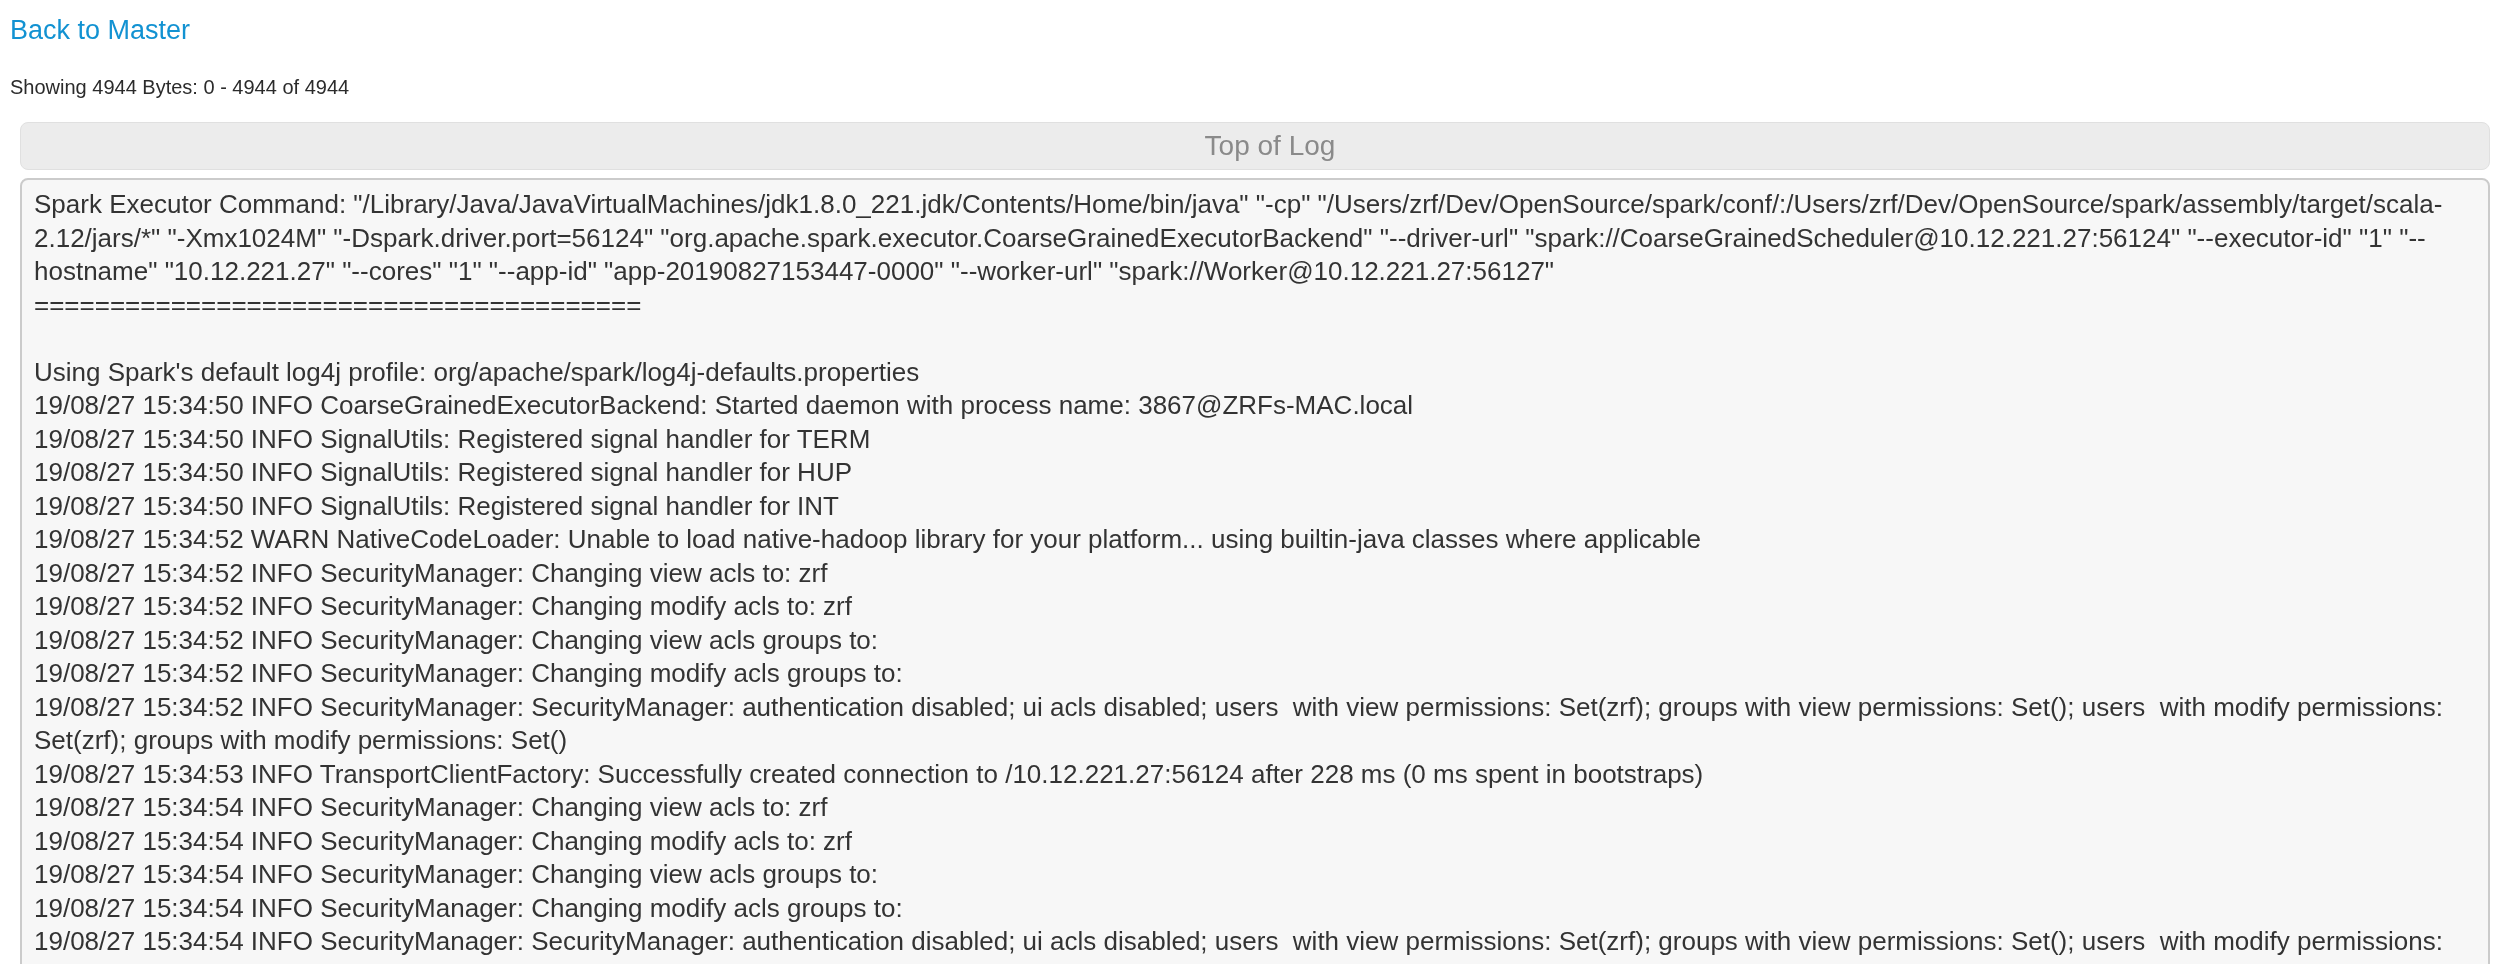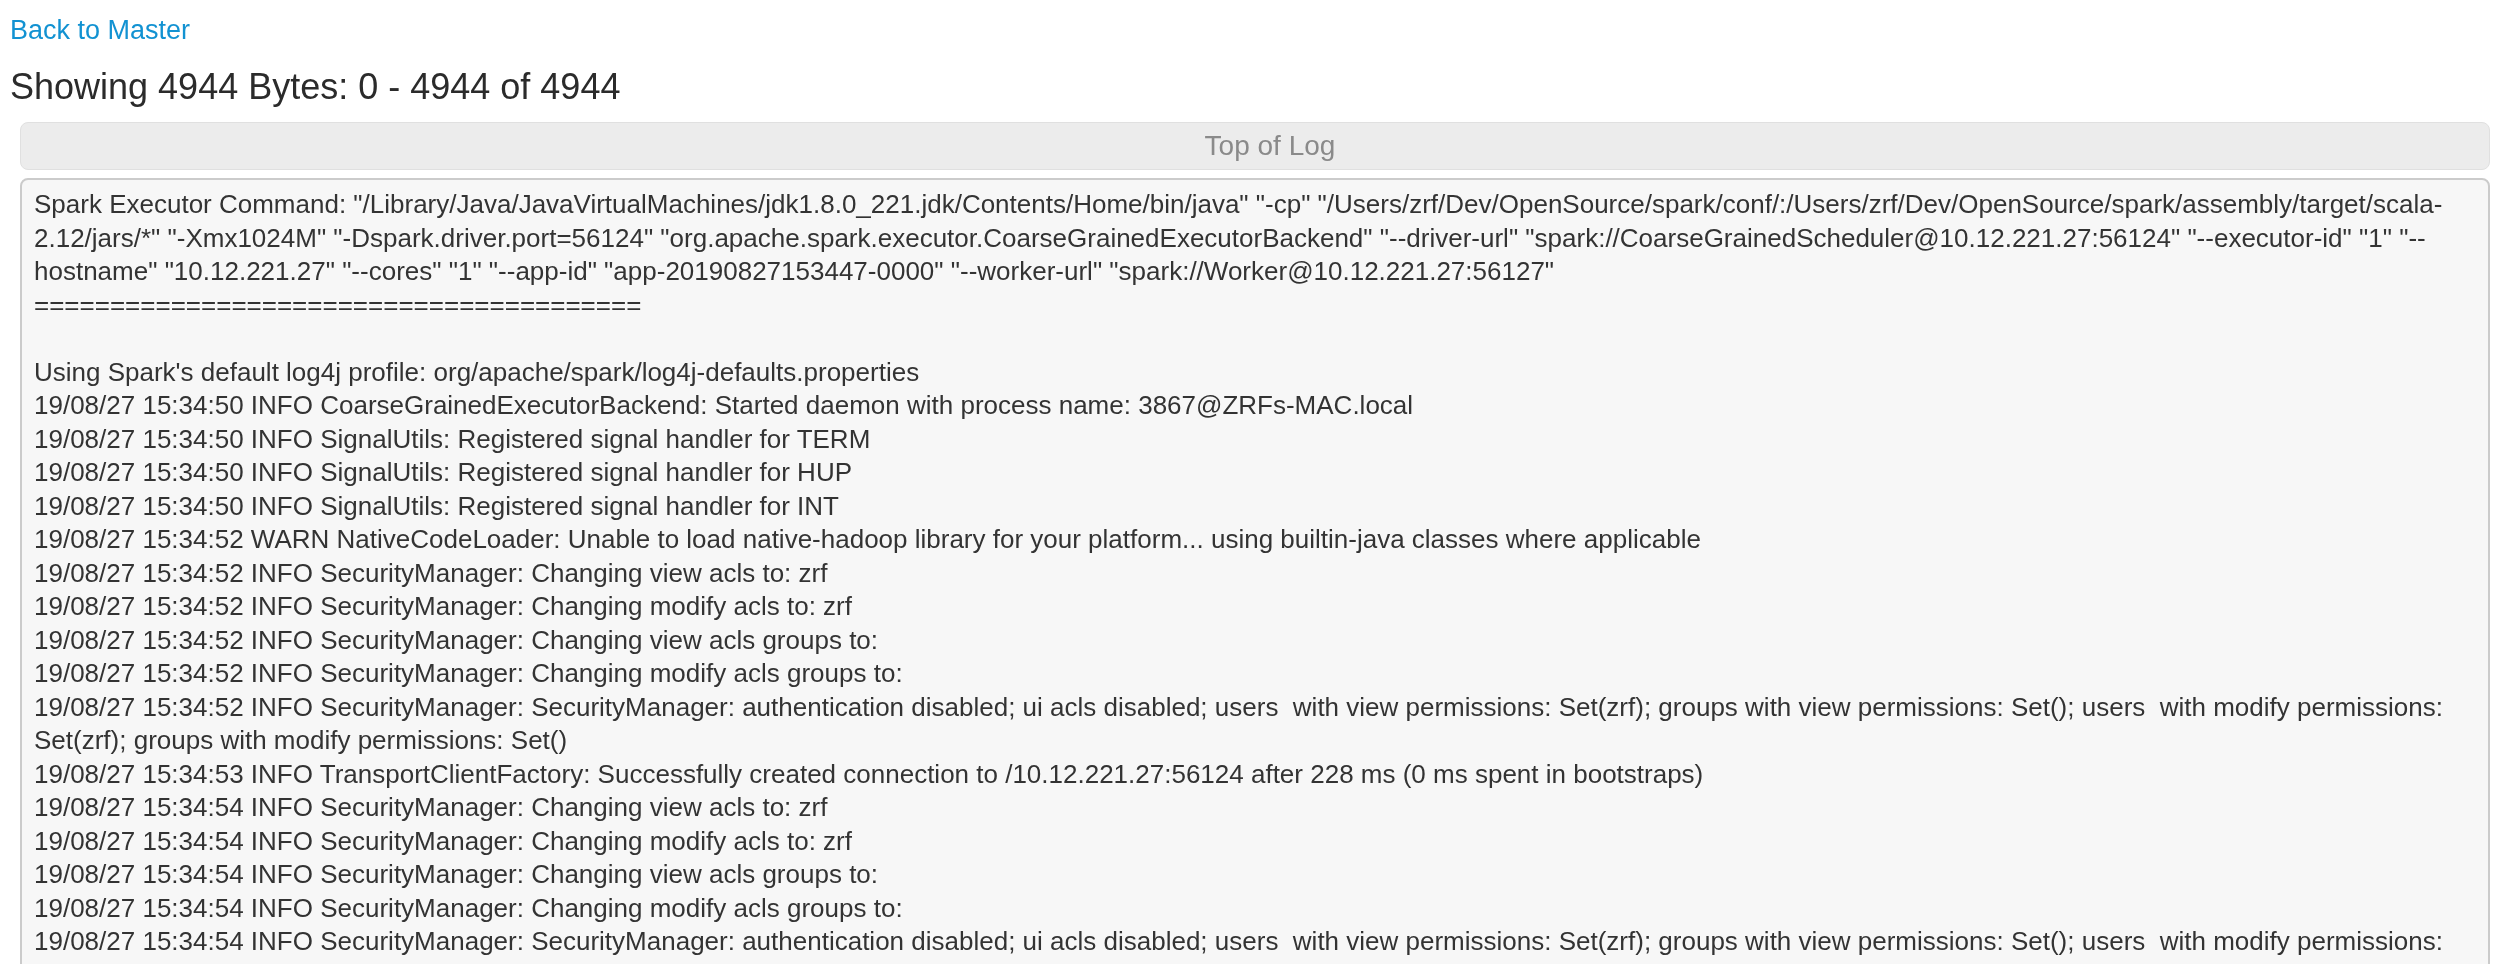--- a/index.html
+++ b/index.html
@@ -16,21 +16,21 @@
     display: inline-block;
     margin: 14px 11px 0 10px;
     font-size: 27px;
     line-height: 32px;
     color: #1292d2;
     text-decoration: none;
     cursor: pointer;
   }
   .bytes-info {
     margin: 24px 0 0 10px;
-    font-size: 36px;
+    font-size: 20px;
     line-height: 34px;
     color: #2b2b2b;
   }
   .header-bar {
     margin: 18px 20px 0 20px;
     height: 46px;
     background: #ececec;
     border: 1px solid #e0e0e0;
     border-radius: 8px;
     display: flex;

